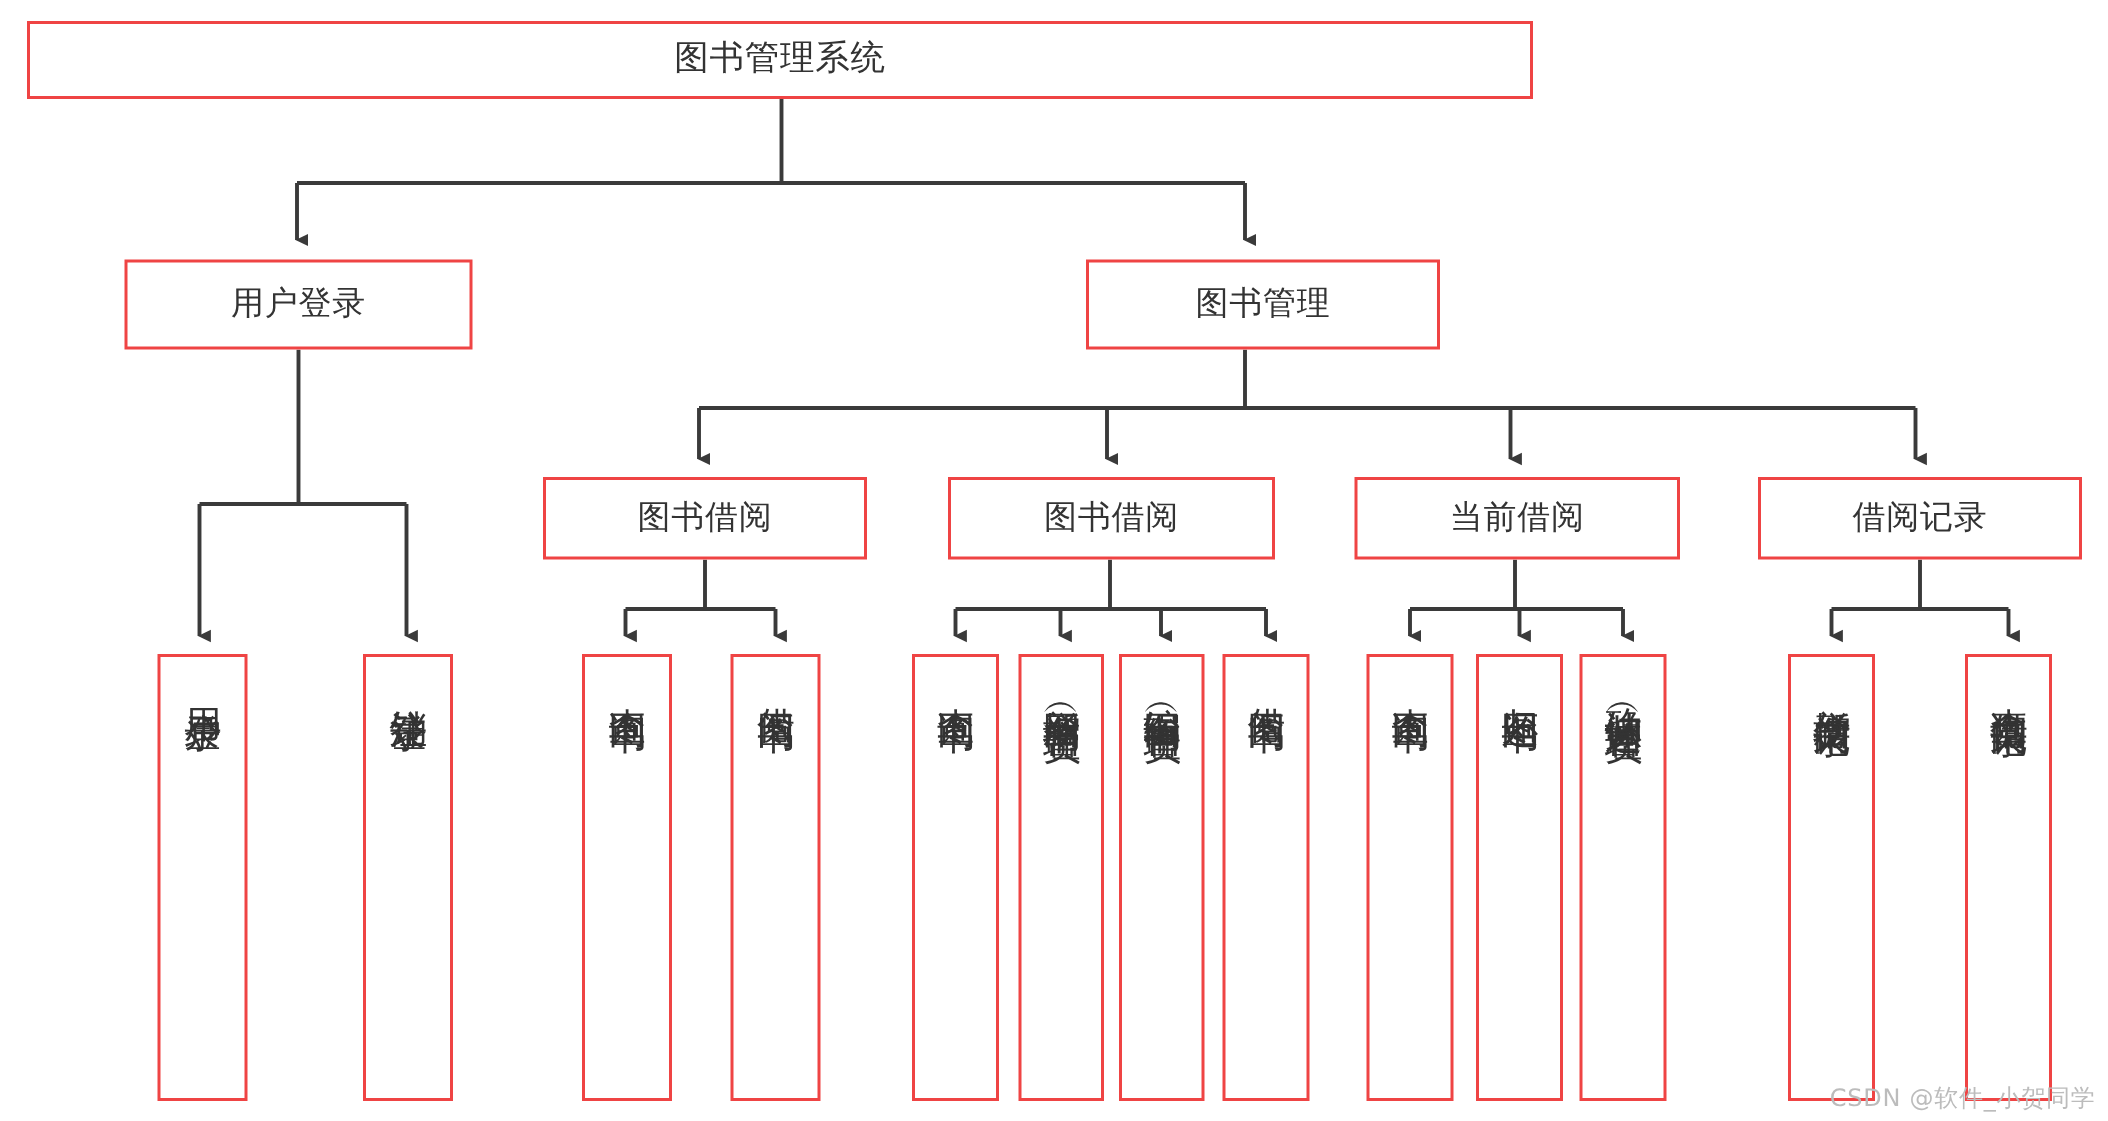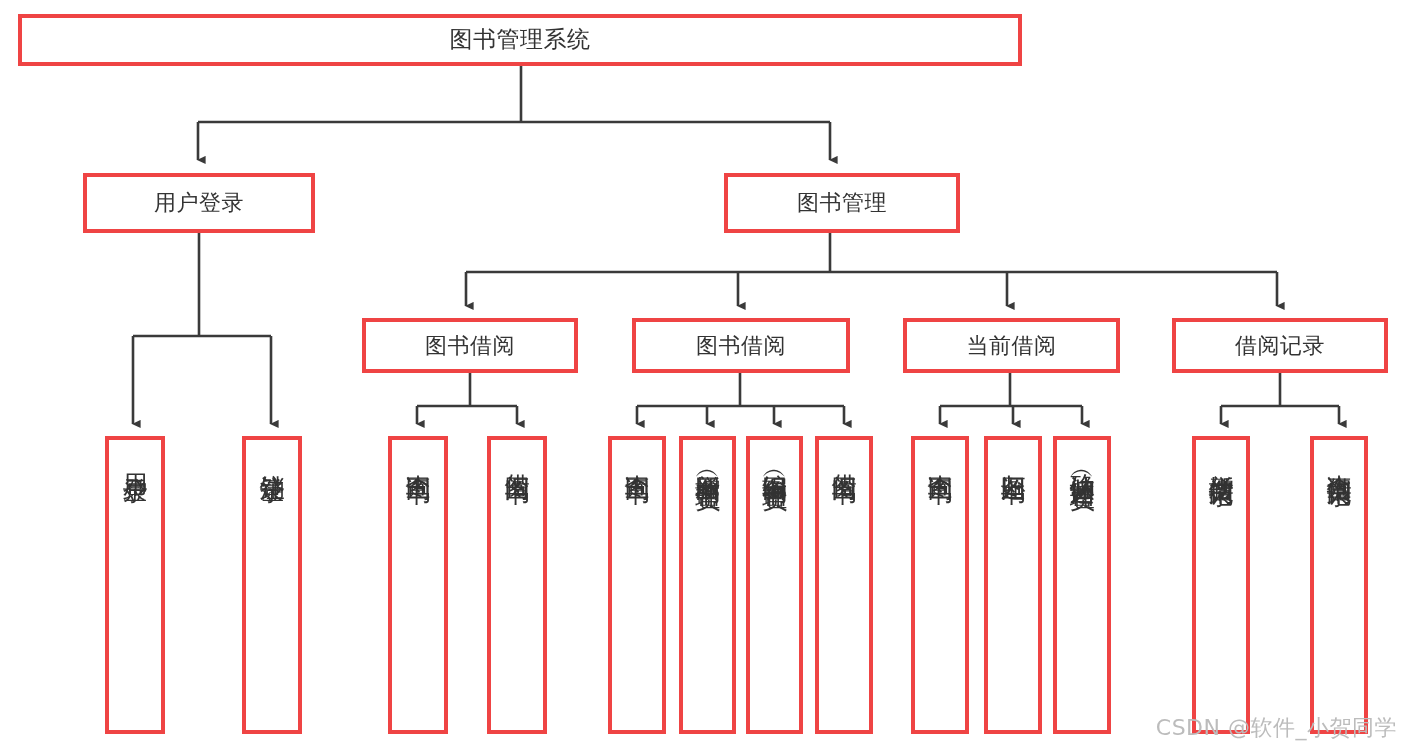--- a/index.html
+++ b/index.html
@@ -22,21 +22,21 @@
     left: 0;
     top: 0;
     width: 1405px;
     height: 747px;
     pointer-events: none;
   }
   .node {
     position: absolute;
     box-sizing: border-box;
     background: #ffffff;
-    border: 4px solid #ef4444;
+    border: 2px solid #ef4444;
     display: flex;
     align-items: center;
     justify-content: center;
     color: #222222;
   }
   .node .node-label {
     display: block;
     text-align: center;
     line-height: 1.18;
     color: #333333;
@@ -55,21 +55,21 @@
     text-orientation: upright;
     font-size: 25px;
     letter-spacing: 2px;
     white-space: nowrap;
   }
   .node.root .node-label { font-size: 23px; }
   .watermark {
     position: absolute;
     right: 8px;
     bottom: 4px;
-    font-size: 22px;
+    font-size: 16px;
     color: #bcbcbc;
     letter-spacing: 0.5px;
     user-select: none;
     white-space: nowrap;
   }
 </style>
 </head>
 <body>
 
 <div id="diagram-root">

